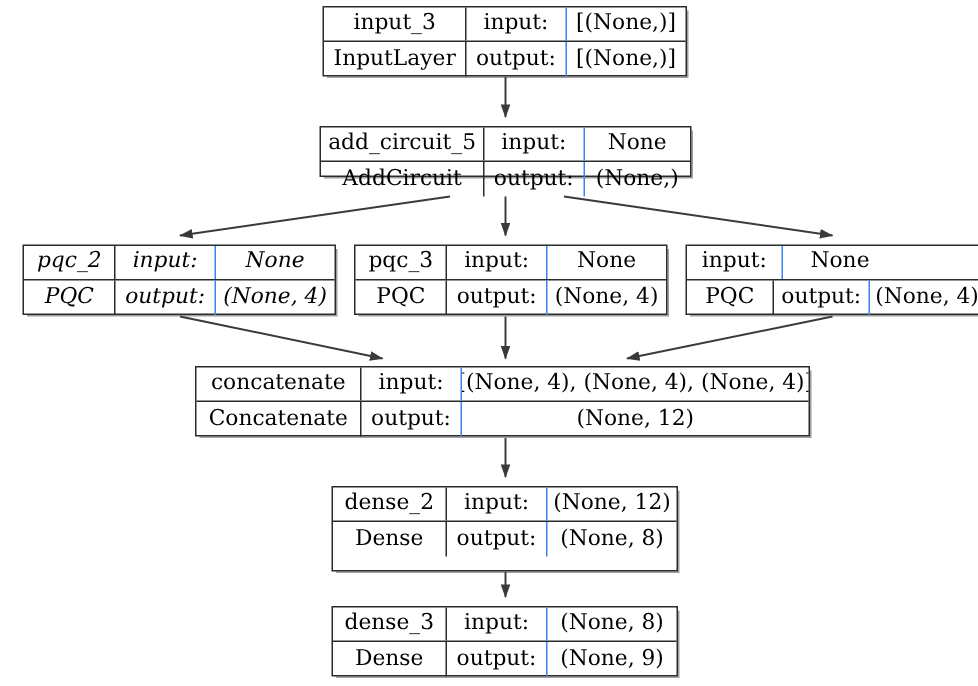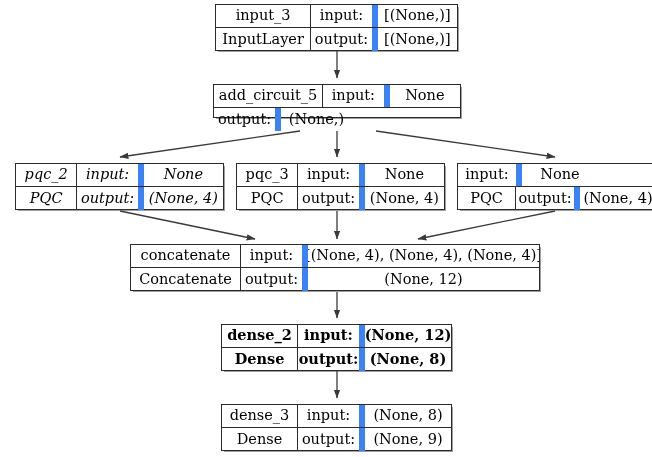--- a/index.html
+++ b/index.html
@@ -48,21 +48,21 @@
     justify-content: center;
     font-size: 14.5px;
     color: #000000;
     line-height: 1;
     box-sizing: border-box;
     white-space: nowrap;
     overflow: hidden;
     padding-bottom: 1px;
   }
   .cell.name   { border-right: 1px solid #2b2b2b; }
-  .cell.label  { border-right: 6px solid #3b82f6; }
+  .cell.label  { border-right: 1px solid #3b82f6; }
   .cell.shape  { }
 </style>
 </head>
 <body>
 
 <div id="canvas">
 
   <svg class="edges" viewBox="0 0 652 457">
     <defs>
       <marker id="ah" markerWidth="10" markerHeight="10" refX="8.4" refY="3.2" orient="auto" markerUnits="userSpaceOnUse">
@@ -102,20 +102,21 @@
     </div>
   </div>
 
   <div class="node" style="left:203px; top:84px; width:248px; height:34px;">
     <div class="node-row top">
       <div class="cell name" style="width:110px;">add_circuit_5</div>
       <div class="cell label" style="width:67px;">input:</div>
       <div class="cell shape" style="width:71px;">None</div>
     </div>
     <div class="node-row">
+      <div class="cell name" style="width:110px;">AddCircuit</div>
       <div class="cell label" style="width:67px;">output:</div>
       <div class="cell shape" style="width:71px;">(None,)</div>
     </div>
   </div>
 
   <div class="node" style="left:5px; top:163px; width:209px; height:47px;font-style:italic;">
     <div class="node-row top">
       <div class="cell name" style="width:62px;">pqc_2</div>
       <div class="cell label" style="width:67px;">input:</div>
       <div class="cell shape" style="width:80px;">None</div>
@@ -158,21 +159,21 @@
       <div class="cell label" style="width:67px;">input:</div>
       <div class="cell shape" style="width:231px;">[(None, 4), (None, 4), (None, 4)]</div>
     </div>
     <div class="node-row">
       <div class="cell name" style="width:110px;">Concatenate</div>
       <div class="cell label" style="width:67px;">output:</div>
       <div class="cell shape" style="width:231px;">(None, 12)</div>
     </div>
   </div>
 
-  <div class="node" style="left:211px; top:324px; width:231px; height:47px;font-weight:bold;">
+  <div class="node" style="left:211px; top:324px; width:231px; height:57px;">
     <div class="node-row top">
       <div class="cell name" style="width:76px;">dense_2</div>
       <div class="cell label" style="width:67px;">input:</div>
       <div class="cell shape" style="width:86px;">(None, 12)</div>
     </div>
     <div class="node-row">
       <div class="cell name" style="width:76px;">Dense</div>
       <div class="cell label" style="width:67px;">output:</div>
       <div class="cell shape" style="width:86px;">(None, 8)</div>
     </div>

